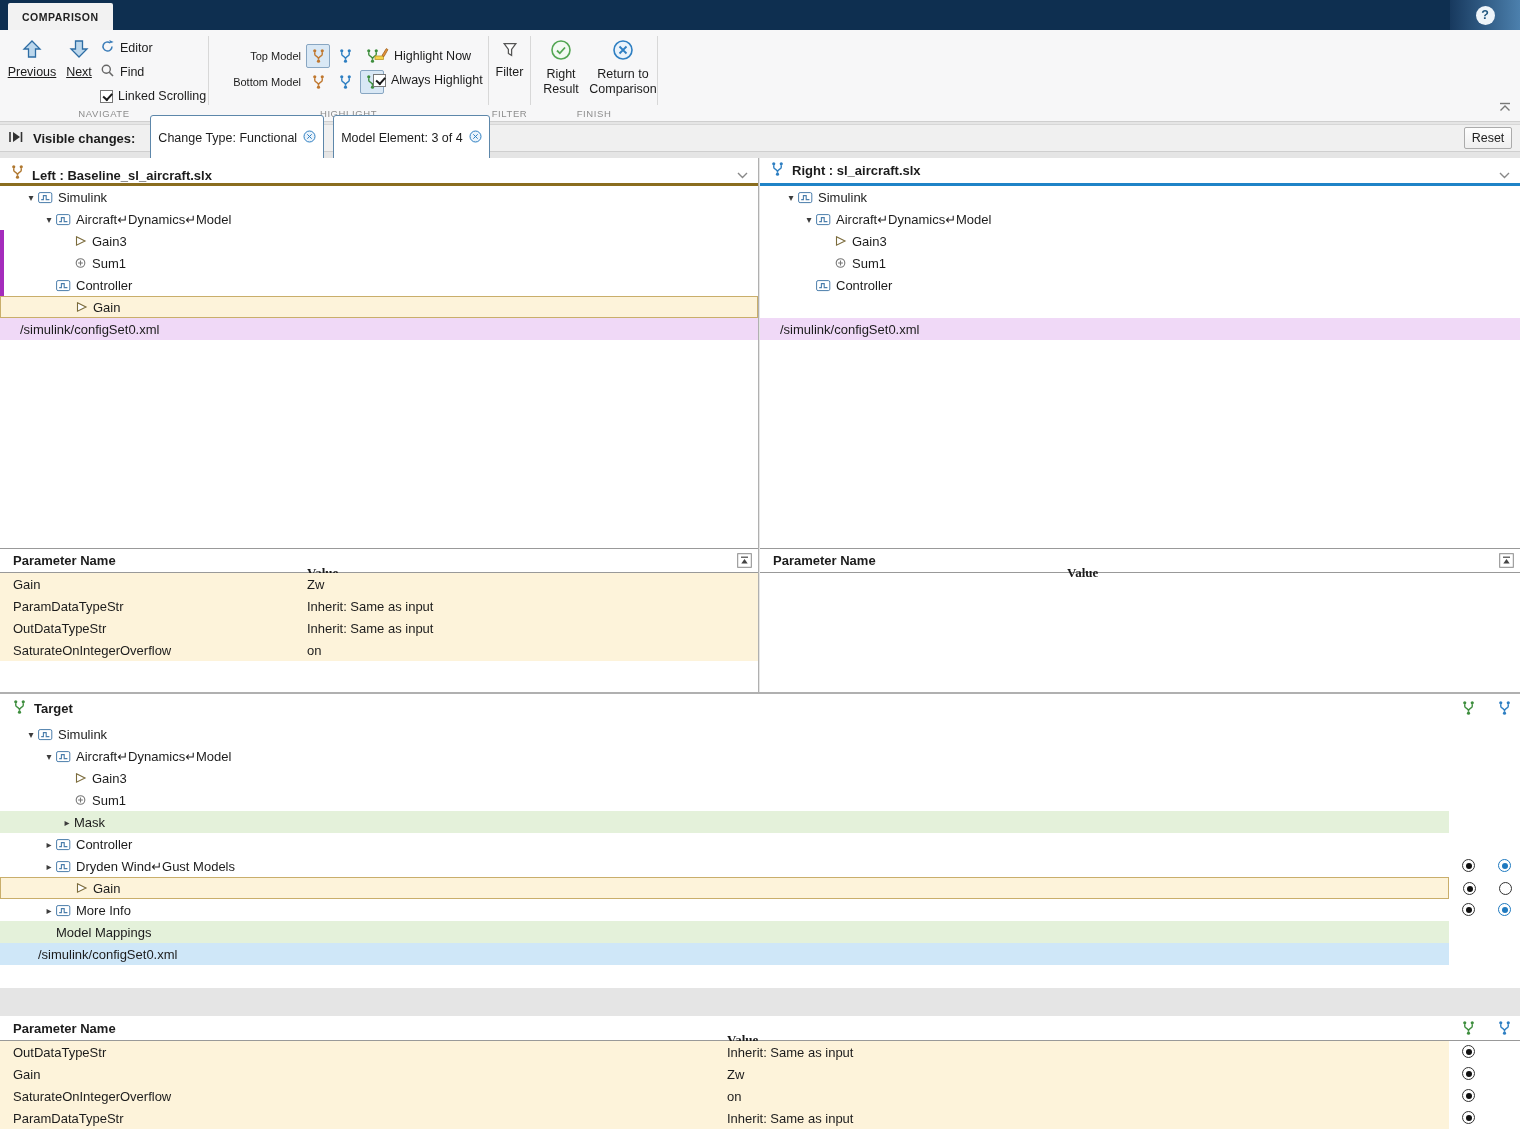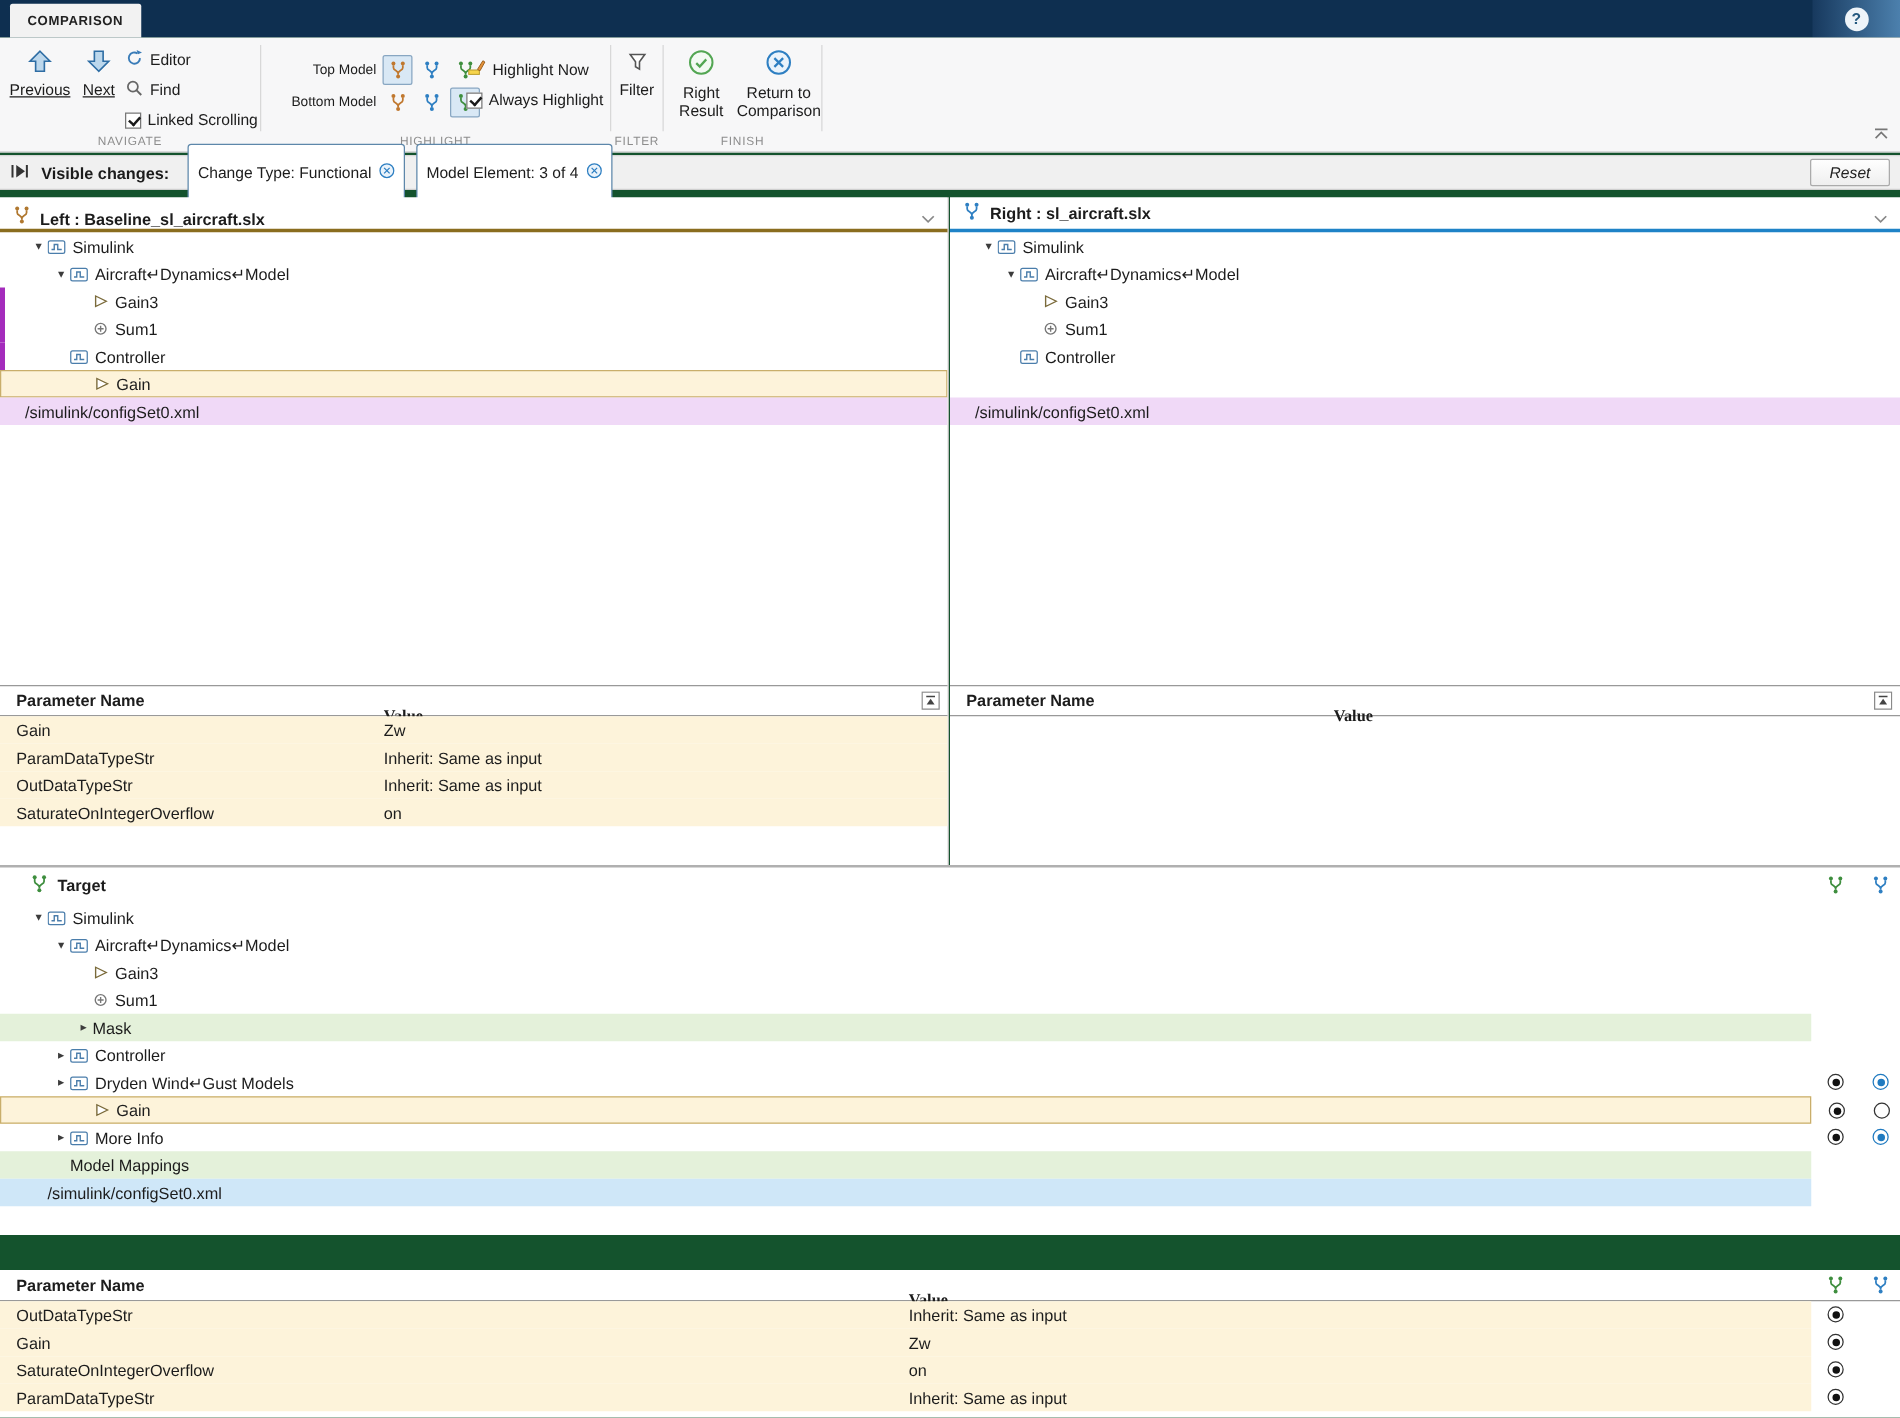--- a/index.html
+++ b/index.html
@@ -1,16 +1,16 @@
 <!DOCTYPE html>
 <html><head>
 <meta charset="utf-8">
 <style>
   html,body{margin:0;padding:0;background:#fff;}
-  .app{position:relative;width:1520px;height:1134px;background:#14532d;overflow:hidden;
+  .app{position:relative;width:1520px;height:1134px;background:#e5e5e5;overflow:hidden;
        font-family:"Liberation Sans",sans-serif;font-size:13px;color:#1c1c1c;}
 
   
   .tabbar{position:absolute;left:0;top:0;width:100%;height:30px;background:#0e2f50;}
   .tab{position:absolute;left:8px;top:3px;height:27px;background:#f2f2f2;display:flex;align-items:center;
        padding:0 14px;font-size:10.5px;font-weight:bold;letter-spacing:.5px;color:#222;border-radius:2px 2px 0 0;}
   .help-zone{position:absolute;right:0;top:0;width:70px;height:30px;
        background:linear-gradient(90deg,#17395e,#4c80ad);display:flex;align-items:center;justify-content:center;}
   .help-btn{width:19px;height:19px;border-radius:50%;background:#eef4f9;color:#23587f;font-size:12.5px;
        font-weight:bold;display:flex;align-items:center;justify-content:center;}
@@ -35,22 +35,22 @@
   .cb.checked::after{content:"";position:absolute;left:1.5px;top:2px;width:7px;height:3.5px;
        border-left:2px solid #1a1a1a;border-bottom:2px solid #1a1a1a;transform:rotate(-48deg);}
 
   
   .filterbar{position:absolute;left:0;top:124px;width:100%;height:28px;background:#f0f0f0;
        border-top:1px solid #d7d7d7;border-bottom:1px solid #cfcfcf;display:flex;align-items:center;
        padding:0 8px;box-sizing:border-box;gap:9px;}
   .fb-label{font-weight:bold;margin-right:6px;}
   .chip{display:inline-flex;align-items:center;gap:6px;height:21px;padding:12px 7px;background:#fff;
        border:1px solid #5d87aa;border-radius:3px;font-size:12.5px;}
-  .reset-btn{margin-left:auto;width:64px;height:22px;background:linear-gradient(#fefefe,#efefef);
-       border:1px solid #ababab;border-radius:2px;font-size:12.5px;font-family:inherit;color:#222;font-style:italic;}
+  .reset-btn{margin-left:auto;width:48px;height:22px;background:linear-gradient(#fefefe,#efefef);
+       border:1px solid #ababab;border-radius:2px;font-size:12.5px;font-family:inherit;color:#222;}
 
   
   .panes{position:absolute;left:0;top:158px;width:100%;height:534px;}
   .pane{position:absolute;top:0;height:100%;background:#fff;}
   .pane.bordered{border-right:1px solid #b0b0b0;box-sizing:border-box;}
   .pane-header{position:absolute;left:0;right:0;top:0;height:25px;display:flex;align-items:center;gap:7px;
        padding-left:10px;font-weight:bold;background:#fff;}
   .pane-header.left-accent{border-bottom:3px solid #8a6d1f;align-items:flex-end;}
   .pane-header.right-accent{border-bottom:3px solid #1f83c7;}
   .dd{position:absolute;right:10px;top:9px;}
@@ -74,21 +74,21 @@
   .ph-name{padding-left:13px;}
   .ph-value{position:absolute;top:12px;height:100%;display:flex;align-items:center;font-family:Liberation Serif, serif;}
   .collapse-box{position:absolute;right:6px;top:4px;}
   .prow{height:22px;background:#fdf3da;position:relative;display:flex;align-items:center;}
   .prow .pname{padding-left:13px;}
   .prow .pvalue{position:absolute;}
 
   
   .target{position:absolute;left:0;top:692px;width:100%;height:296px;border-top:2px solid #b0b0b0;
        background:#fff;box-sizing:border-box;}
-  .theader{height:29px;display:flex;align-items:center;gap:7px;padding-left:24px;font-weight:bold;position:relative;}
+  .theader{height:29px;display:flex;align-items:center;gap:7px;padding-left:12px;font-weight:bold;position:relative;}
   .hdr-mi{position:absolute;top:6px;}
   #target-tree .trow{width:1449px;}
   #target-tree{overflow:visible;}
 
   .radio{position:absolute;top:4px;width:13px;height:13px;border-radius:50%;background:#fff;box-sizing:border-box;}
   .radio.dark{border:1.5px solid #333;}
   .radio.dark::after{content:"";position:absolute;left:2.5px;top:2.5px;right:2.5px;bottom:2.5px;border-radius:50%;background:#111;}
   .radio.blue{border:1.5px solid #1f7ac0;}
   .radio.blue::after{content:"";position:absolute;left:2.5px;top:2.5px;right:2.5px;bottom:2.5px;border-radius:50%;background:#1f7ac0;}
   .radio.empty{border:1.5px solid #333;}

